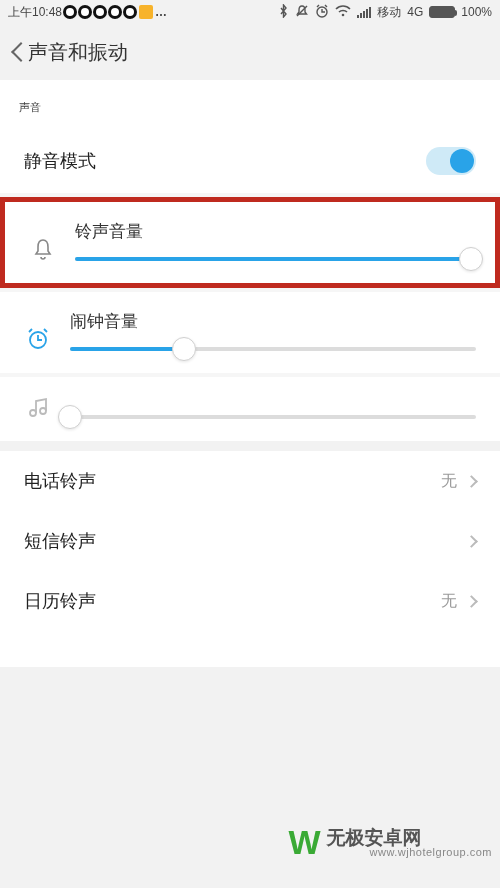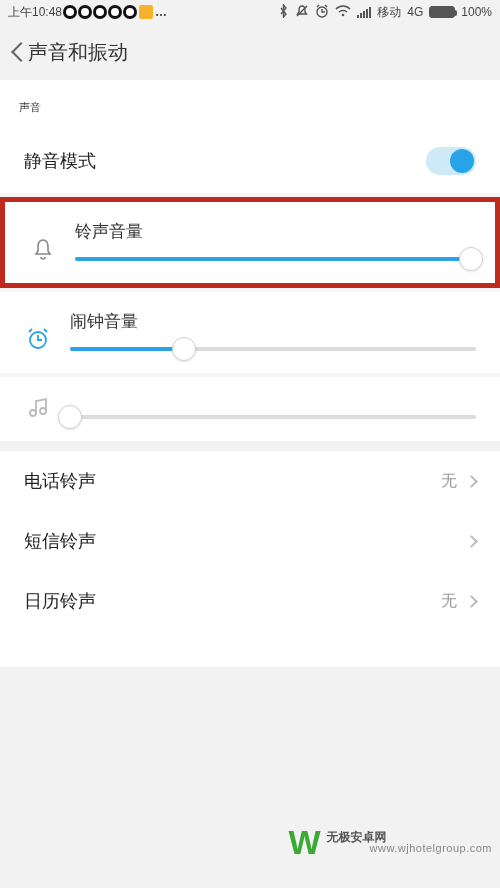--- a/index.html
+++ b/index.html
@@ -91,21 +91,21 @@
 
   .watermark {
     position: absolute; right: 8px; bottom: 26px; display: flex; align-items: center;
     gap: 6px; pointer-events:none;
   }
   .wm-w {
     font-size: 34px; font-weight: 900; color: #3aaa35;
     font-family: Arial, sans-serif;
   }
   .wm-txt { display:flex; flex-direction: column; line-height:1; }
-  .wm-txt .l1 { font-size: 12px; color:#555; font-weight:700; }
+  .wm-txt .l1 { font-size: 19px; color:#555; font-weight:700; }
   .wm-txt .l2 { font-size: 11px; color:#888; letter-spacing:.5px;margin-left:43px; }
 </style>
 </head>
 <body>
 
 <div class="statusbar">
   <div class="left">
     <span>上午10:48</span>
     <span class="penguin"></span>
     <span class="penguin"></span>

